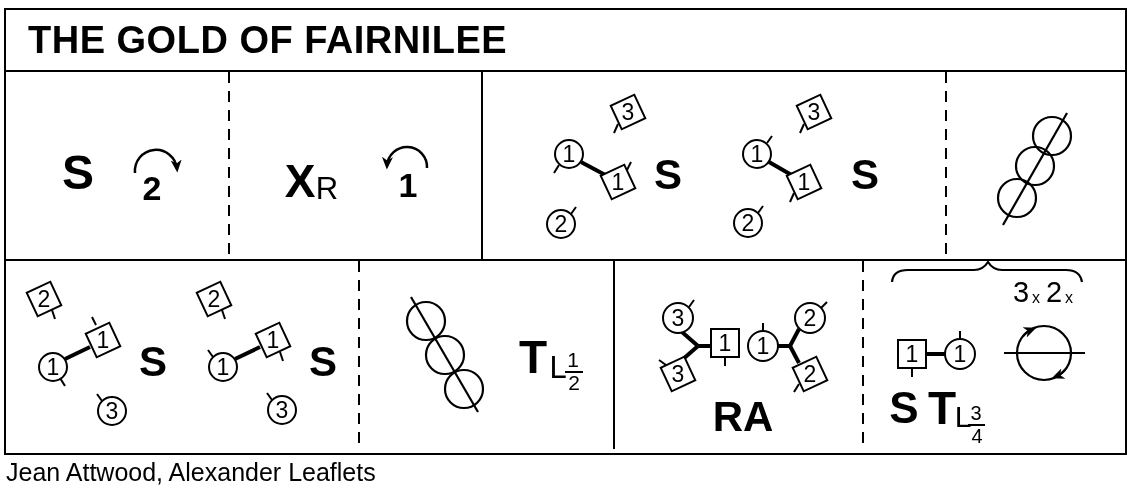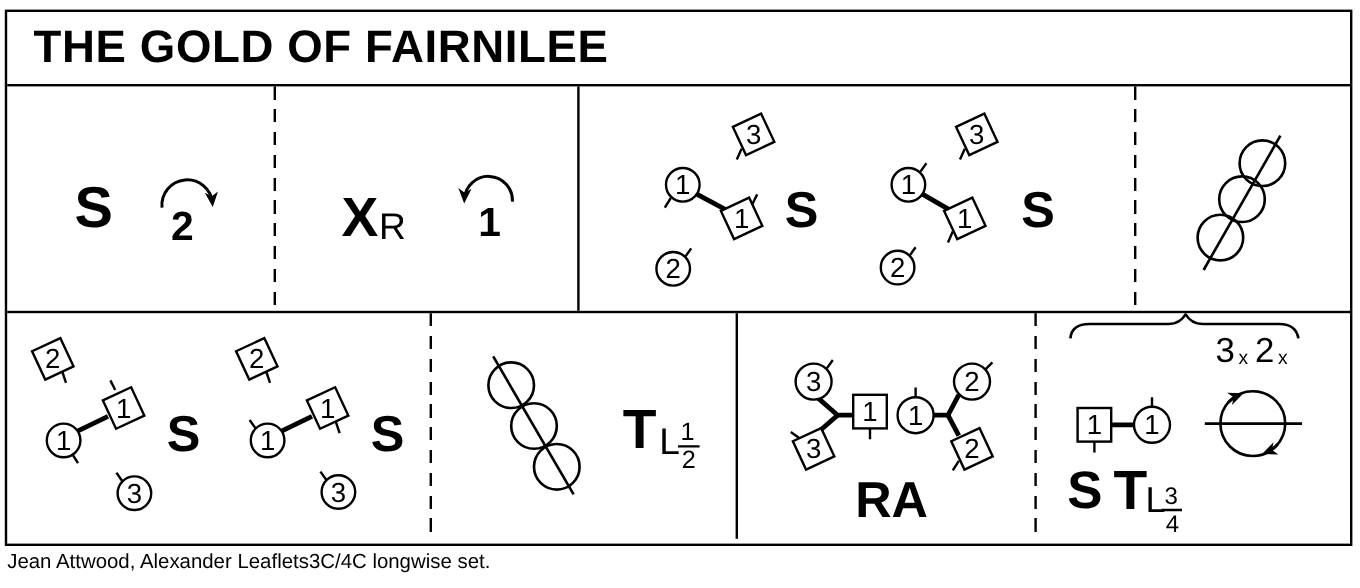--- a/index.html
+++ b/index.html
@@ -20,21 +20,21 @@
   .sep.dashed{background:repeating-linear-gradient(to bottom,#000 0 11px,transparent 11px 19px);}
   svg{display:block;}
   svg text{font-family:"Liberation Sans", sans-serif;fill:#000;text-anchor:middle;}
   .num{font-size:23px;}
   .lbl{font-weight:bold;}
   .shape{fill:#fff;stroke:#000;stroke-width:2;}
   .tick{stroke:#000;stroke-width:2;}
   .bond{stroke:#000;stroke-width:4;}
   .thin{stroke:#000;stroke-width:2.2;fill:none;}
   .footer{position:absolute;top:458px;left:6px;right:6px;display:flex;
-          font-size:17px;}
+          justify-content:space-between;font-size:25px;}
 </style>
 </head>
 <body>
 
 <div class="diagram">
 
   <div class="titlebar">
     <span class="title">THE GOLD OF FAIRNILEE</span>
   </div>
 
@@ -310,14 +310,13 @@
           <line x1="104" y1="164" x2="121" y2="164" stroke="#000" stroke-width="2"></line>
           <text x="113" y="182" font-size="20">4</text>
         </g>
       </svg>
     </div>
   </div>
 </div>
 
 <div class="footer">
   <span>Jean Attwood, Alexander Leaflets</span>
-  <span>3C/4C longwise set.</span>
 </div>
 
 </body></html>

